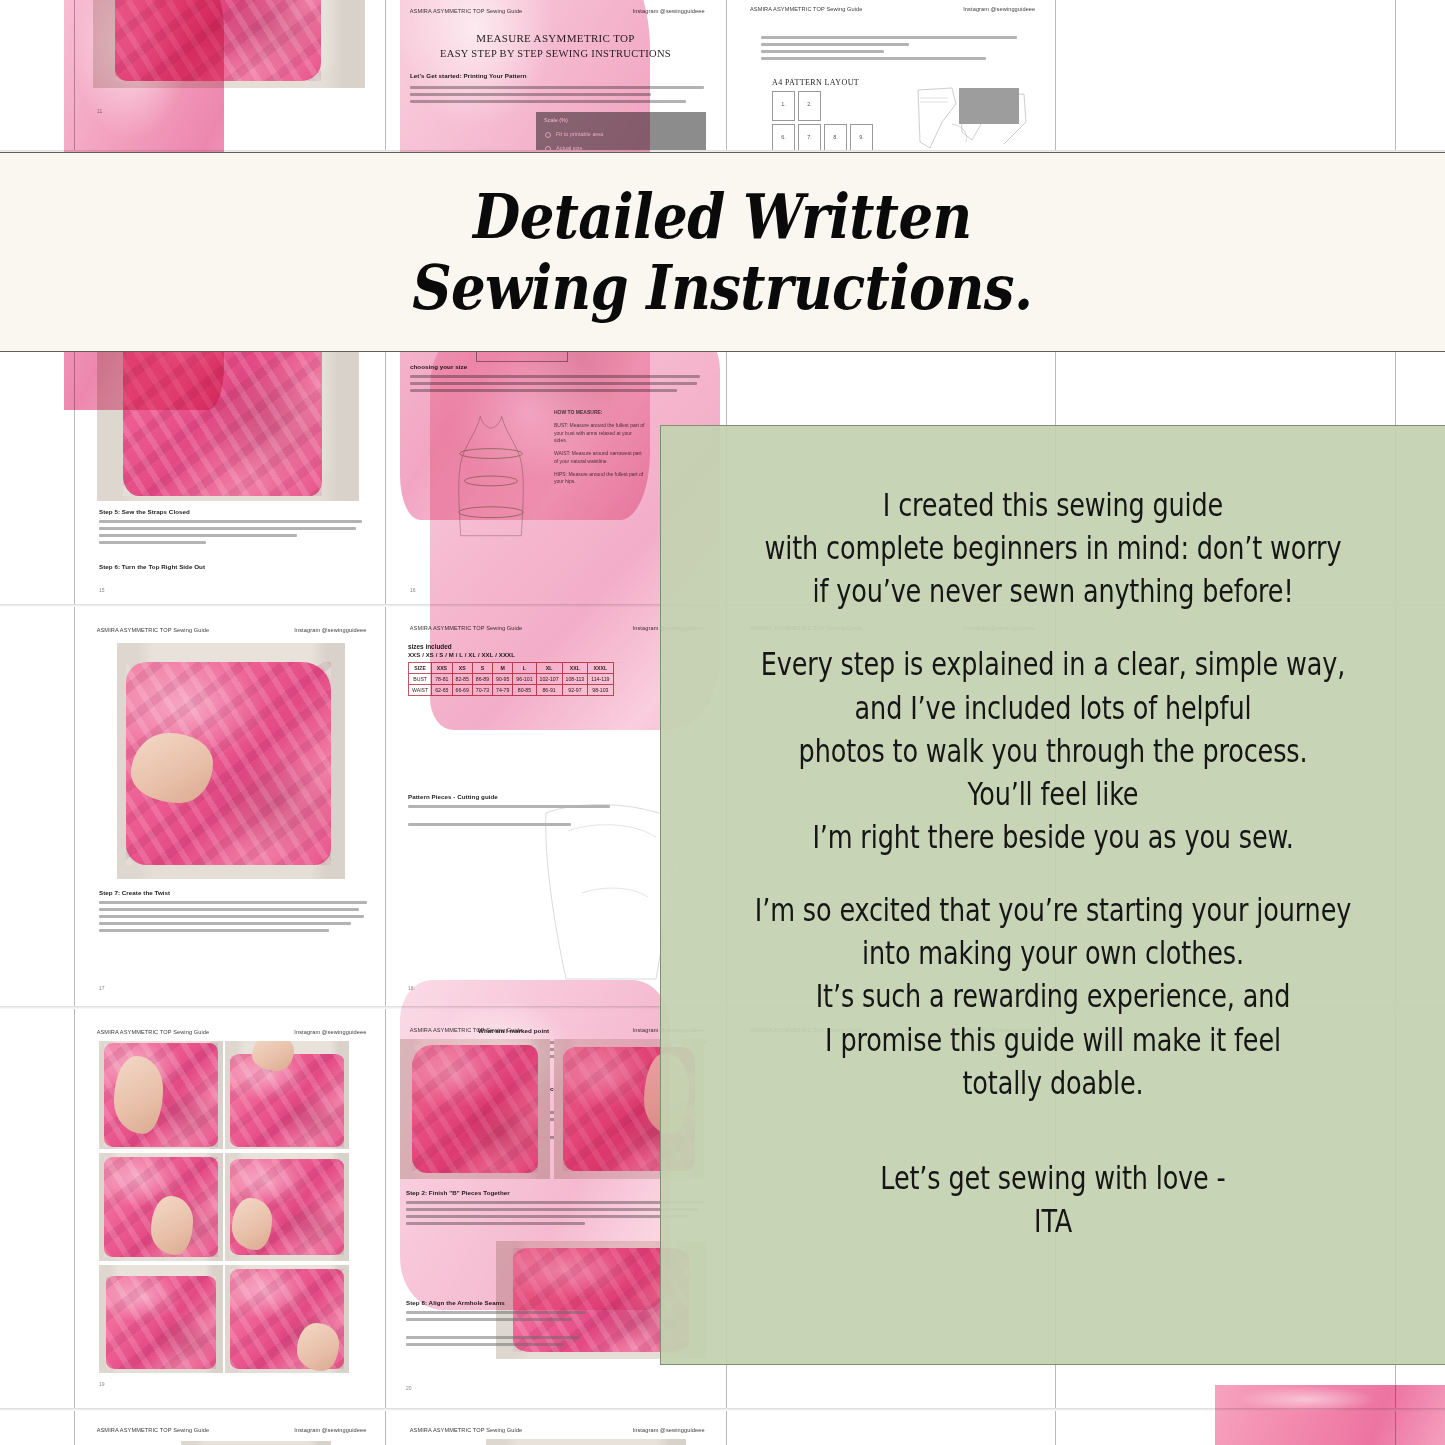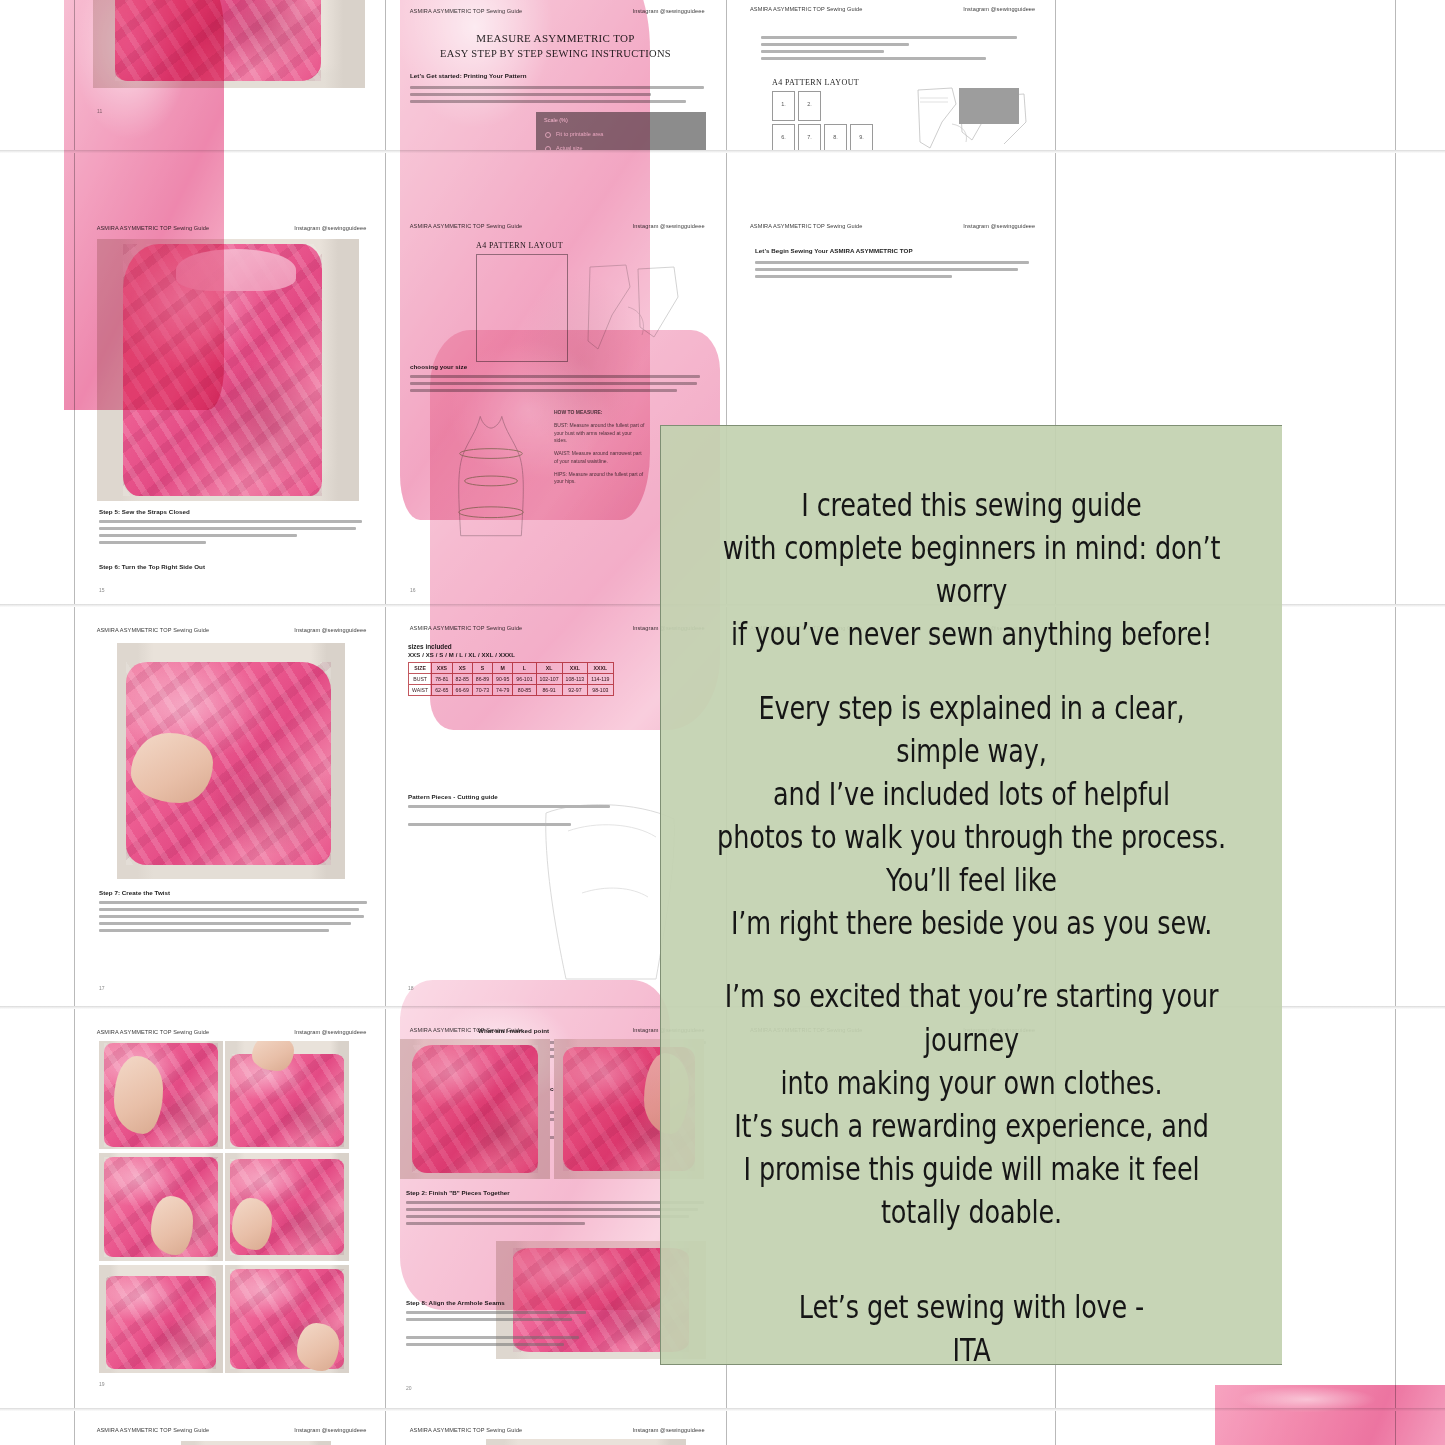--- a/index.html
+++ b/index.html
@@ -218,21 +218,21 @@
     color: #0a0a0a;
     white-space: nowrap;
     transform: scaleX(.88);
   }
   #title-band .line.l2 { margin-top: 8px; }
 
   
   #green-panel {
     position: absolute;
     left: 660px; top: 425px;
-    width: 622px; height: 940px;
+    width: 785px; height: 940px;
     background: rgba(195,210,176,.93);
     border: 1.2px solid #7f8f74;
     border-right: none;
     z-index: 50;
     padding: 58px 26px 0 26px;
     text-align: center;
   }
   #green-panel p {
     font-family: "DejaVu Sans Condensed", "Liberation Sans Narrow", "Liberation Sans", sans-serif;
     font-size: 31.5px;
@@ -641,20 +641,24 @@
       linear-gradient(118deg,#f7bad0 0%,#f093b5 36%,#ec7aa5 64%,#f6b0c8 88%,#ee8cb0 100%);
       border-radius:12% 14% 10% 16%;"></div>
   </div>
 
   <div class="overlay-photo" style="left:1215px; top:1385px; width:230px; height:60px; opacity:.8;">
     <div class="inner" style="background:
       radial-gradient(ellipse 50% 36% at 40% 24%, rgba(255,255,255,.50), rgba(255,255,255,0) 60%),
       linear-gradient(112deg,#f58cb0 0%,#ef6a98 40%,#e85189 70%,#f287ae 100%);"></div>
   </div>
 
+  <div id="title-band">
+    <div class="line l1">Detailed Written</div>
+    <div class="line l2">Sewing Instructions.</div>
+  </div>
 
   <div id="green-panel">
     <p style="white-space: pre-line;">I created this sewing guide
 with complete beginners in mind: don’t worry
 if you’ve never sewn anything before!</p>
     <p style="white-space: pre-line;">Every step is explained in a clear, simple way,
 and I’ve included lots of helpful
 photos to walk you through the process.
 You’ll feel like
 I’m right there beside you as you sew.</p>

